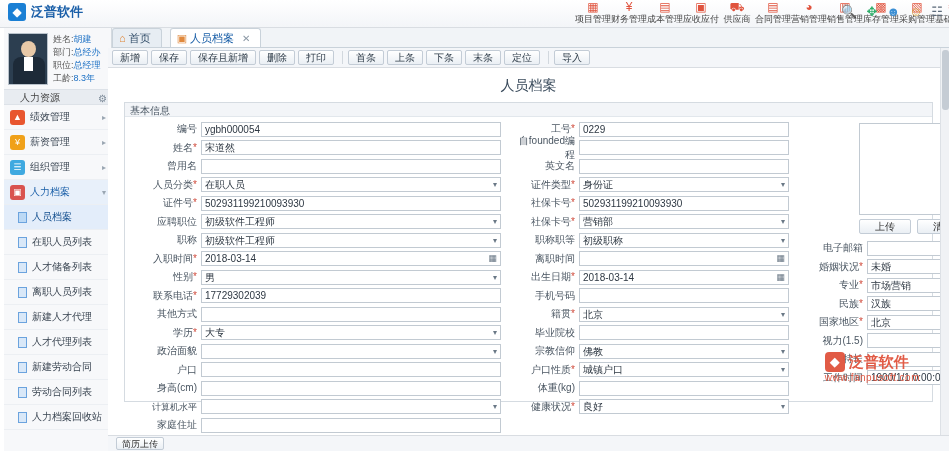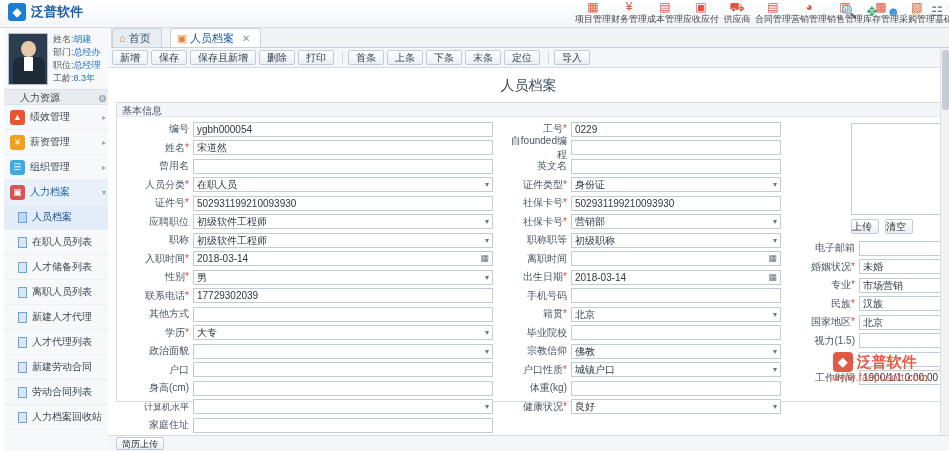--- a/index.html
+++ b/index.html
@@ -106,21 +106,21 @@
     height:15px; min-width:30px; padding:0 7px; margin-right:3px;
     line-height:14px; font-size:10px; text-align:center;
     border:1px solid #c3ccd6; background:linear-gradient(#ffffff,#eaeff4);
     border-radius:2px; cursor:pointer; color:#33404d;
   }
   .tsep { width:1px; height:13px; background:#d2d8de; margin:0 5px; }
 
   .pagetitle { text-align:center; font-size:14px; color:#3a4b5c; padding:9px 0 7px 0; }
 
   .panel {
-    margin:0 8px; border:1px solid #d5dbe1; border-top:none; position:relative;
+    margin:0 16px; border:1px solid #d5dbe1; border-top:none; position:relative;
     height:300px;
   }
   .panelhdr {
     height:15px; line-height:15px; font-size:10px; color:#4a5763;
     background:#f3f5f8; border-bottom:1px solid #e2e7ec; border-top:1px solid #d5dbe1; padding-left:5px;
   }
 
   .formwrap { position:relative; padding:4px 0 0 0; }
   .col {
     position:absolute; top:4px;
@@ -142,21 +142,21 @@
   }
   .fctrl.date::after {
     content:"▦"; position:absolute; right:3px; top:0px; font-size:9px; color:#6a7886;
   }
 
   .photobox {
     width:140px; height:92px; border:1px solid #c2cad2; background:#fff; margin:2px 0 0 62px;
   }
   .photobtns { margin:4px 0 6px 62px; display:flex; gap:6px; }
   .pbtn {
-    width:28px; height:15px; line-height:14px; text-align:left; font-size:10px;
+    width:52px; height:15px; line-height:14px; text-align:center; font-size:10px;
     border:1px solid #c3ccd6; background:linear-gradient(#ffffff,#eaeff4); border-radius:2px; cursor:pointer;
   }
 
   .watermark {
     position:absolute; right:12px; bottom:18px; text-align:center; opacity:0.95;
   }
   .wm-row { display:flex; align-items:center; gap:4px; }
   .wm-mark { width:20px; height:20px; border-radius:4px; background:#e0533d; color:#fff; text-align:center; line-height:20px; font-size:13px; }
   .wm-text { font-size:15px; font-weight:bold; color:#e0533d; }
   .wm-url { font-size:10px; color:#e0533d; letter-spacing:0.5px; }

